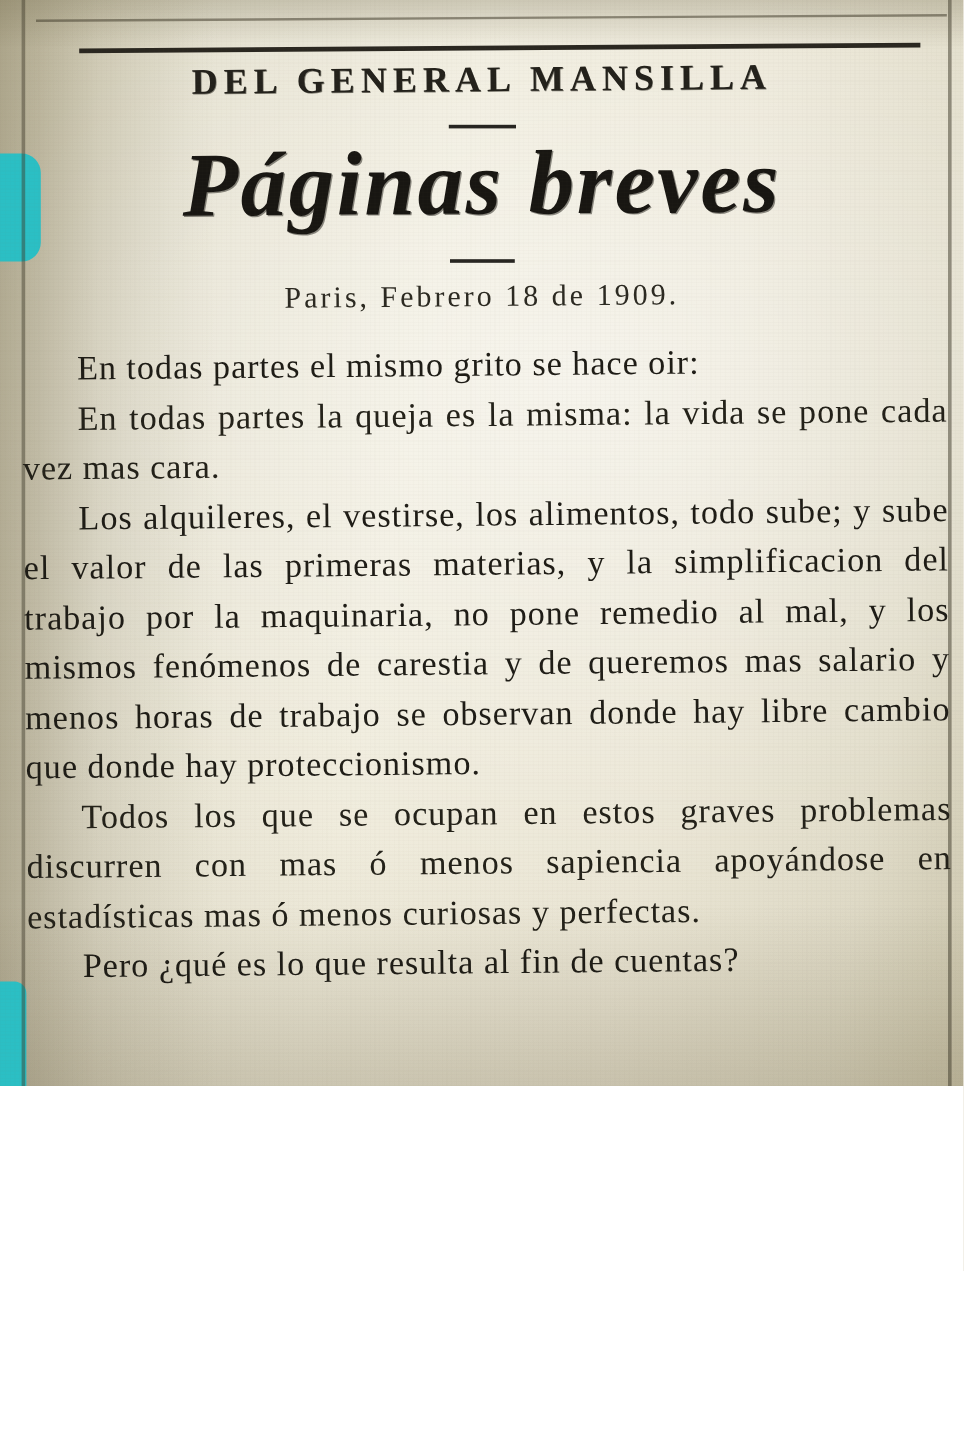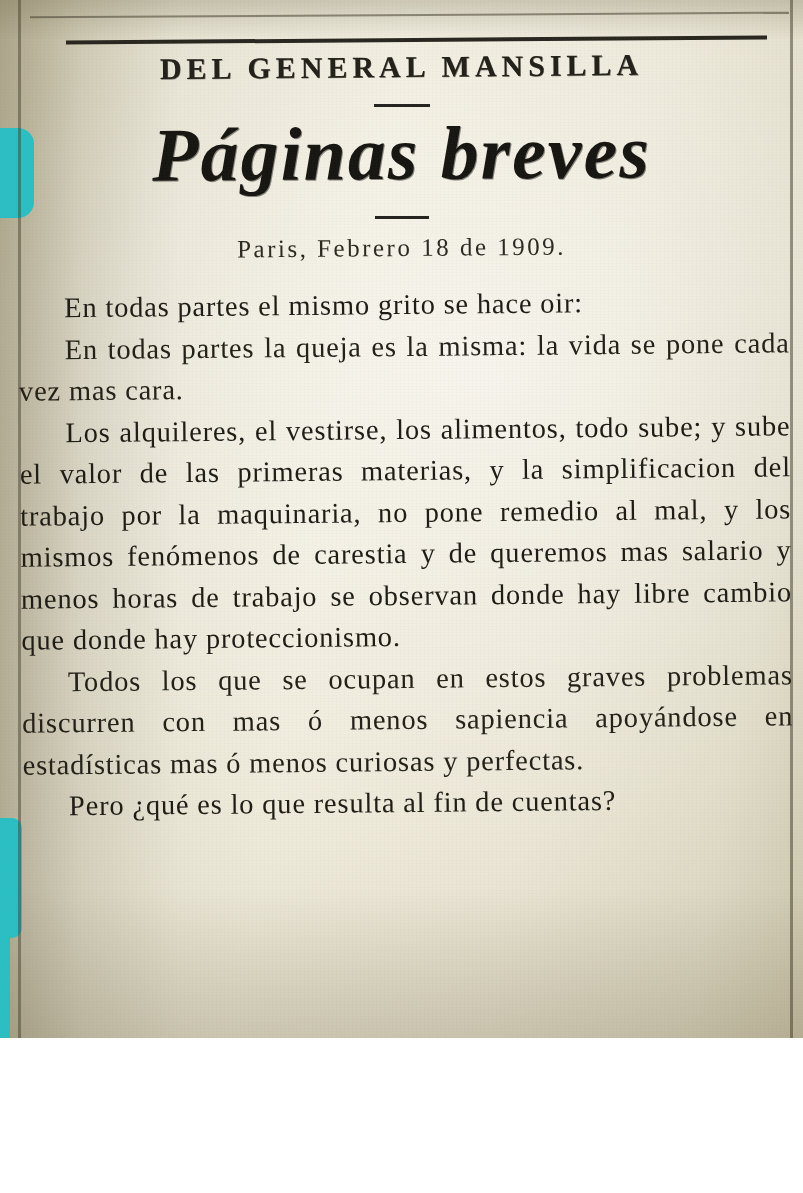--- a/index.html
+++ b/index.html
@@ -3,21 +3,21 @@
 <meta charset="utf-8">
 <style>
   html, body {
     margin: 0;
     padding: 0;
     background: #ffffff;
   }
   #page {
     position: relative;
     width: 803px;
-    height: 1038px;
+    height: 905px;
     overflow: hidden;
     background: #ddd9c8;
     font-family: "Liberation Serif", serif;
   }
   
   .paper {
     position: absolute;
     inset: 0;
     background:
       radial-gradient(ellipse 120% 80% at 60% 35%, rgba(255,255,255,0.55) 0%, rgba(255,255,255,0.10) 55%, rgba(160,150,120,0.18) 100%),

